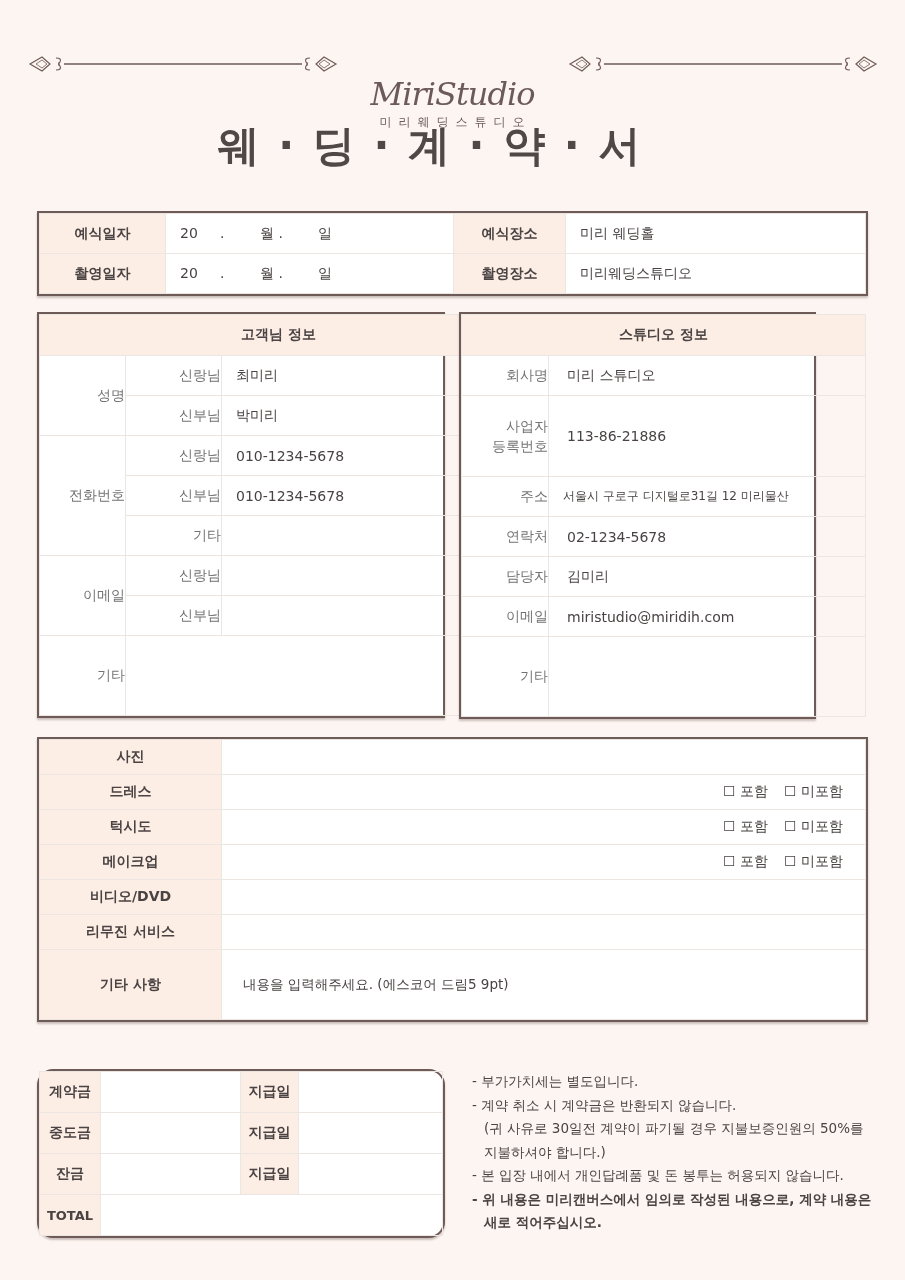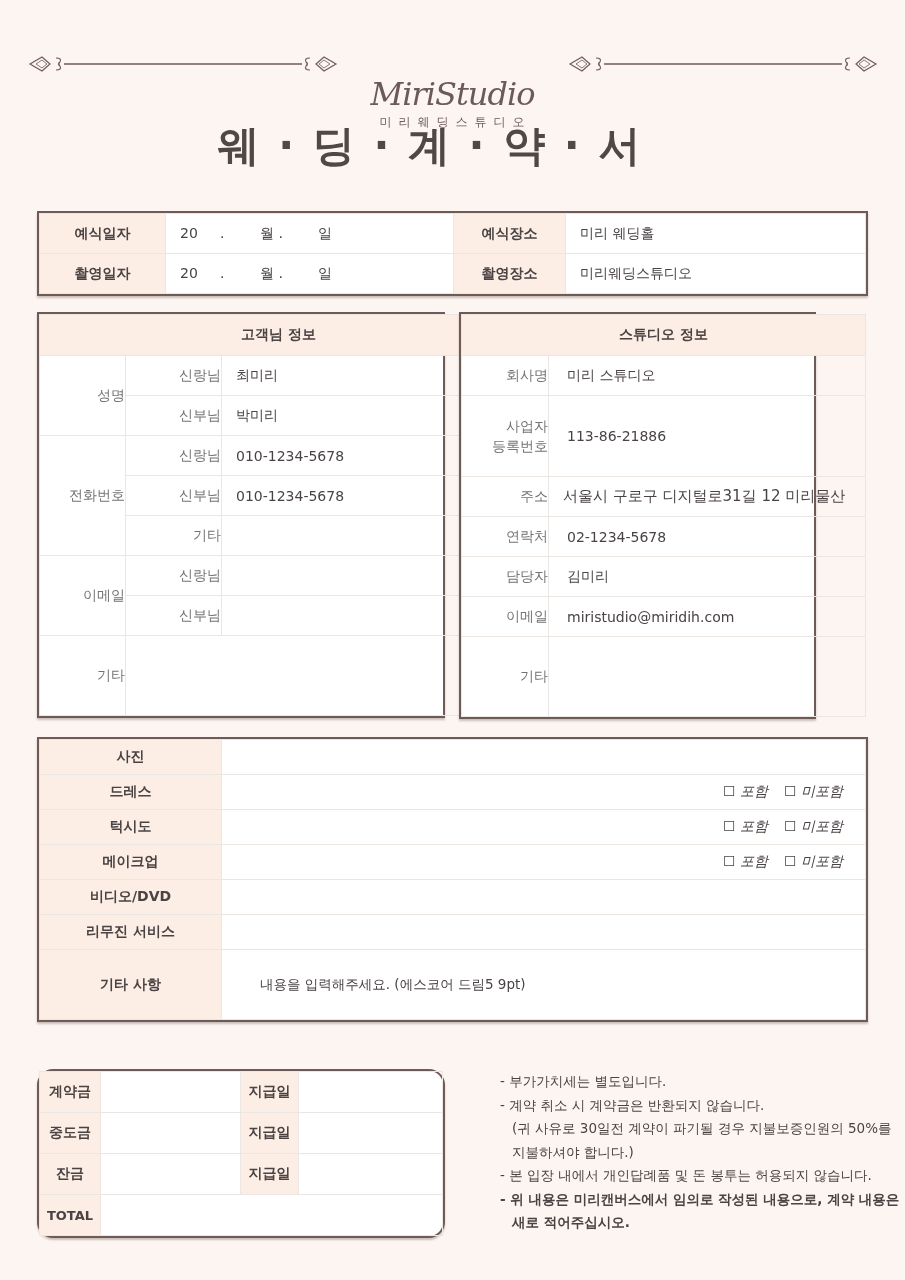--- a/index.html
+++ b/index.html
@@ -77,28 +77,28 @@
 
   #client { left: 37px; top: 312px; width: 408px; }
   #client table { width: 479px; }
   #studio { left: 459px; top: 312px; width: 357px; }
   #studio table { width: 405px; }
 
   #services { left: 37px; top: 737px; width: 831px; }
   #services table { width: 827px; }
   #services td { height: 35px; }
   .checks { text-align: right; padding-right: 22px; font-size: 14px; }
-  .checks span { margin-left: 16px; font-style: italic; }
+  .checks span { margin-left: 16px; }
 
   #payment { left: 37px; top: 1069px; width: 408px; border-radius: 16px; }
   #payment table { width: 404px; }
   #payment td { height: 41px; }
 
   .notes {
-    position: absolute; left: 500px; top: 1070px; width: 400px;
+    position: absolute; left: 472px; top: 1070px; width: 400px;
     font-size: 13.5px; line-height: 23.5px; color: #4a4343;
   }
   .notes .indent { padding-left: 12px; }
   .notes .bold { font-weight: bold; }
 </style>
 </head>
 <body>
 
 <div class="ornament" style="left:28px; width:310px;">
   <svg width="310" height="24" viewBox="0 0 310 24">
@@ -224,21 +224,21 @@
     </tr>
     <tr>
       <td class="lbl-plain" style="height:81px; line-height:20px">
         <div>사업자</div>
         <div>등록번호</div>
       </td>
       <td class="val" style="padding-left:18px">113-86-21886</td>
     </tr>
     <tr>
       <td class="lbl-plain">주소</td>
-      <td class="val" style="font-size:15px">서울시 구로구 디지털로31길 12 미리물산</td>
+      <td class="val" style="font-size:12px">서울시 구로구 디지털로31길 12 미리물산</td>
     </tr>
     <tr>
       <td class="lbl-plain">연락처</td>
       <td class="val" style="padding-left:18px">02-1234-5678</td>
     </tr>
     <tr>
       <td class="lbl-plain">담당자</td>
       <td class="val" style="padding-left:18px">김미리</td>
     </tr>
     <tr>
@@ -285,21 +285,21 @@
     <tr>
       <td class="lbl">비디오/DVD</td>
       <td class="val"></td>
     </tr>
     <tr>
       <td class="lbl">리무진 서비스</td>
       <td class="val"></td>
     </tr>
     <tr>
       <td class="lbl" style="height:70px">기타 사항</td>
-      <td class="val" style="padding-left:38px; font-size:13.5px">내용을 입력해주세요. (에스코어 드림5 9pt)</td>
+      <td class="val" style="padding-left:21px; font-size:13.5px">내용을 입력해주세요. (에스코어 드림5 9pt)</td>
     </tr>
   </tbody>
     </table>
 </div>
 
 <div class="frame" id="payment">
   <table>
     <colgroup>
         <col style="width:61px">
         <col style="width:140px">

